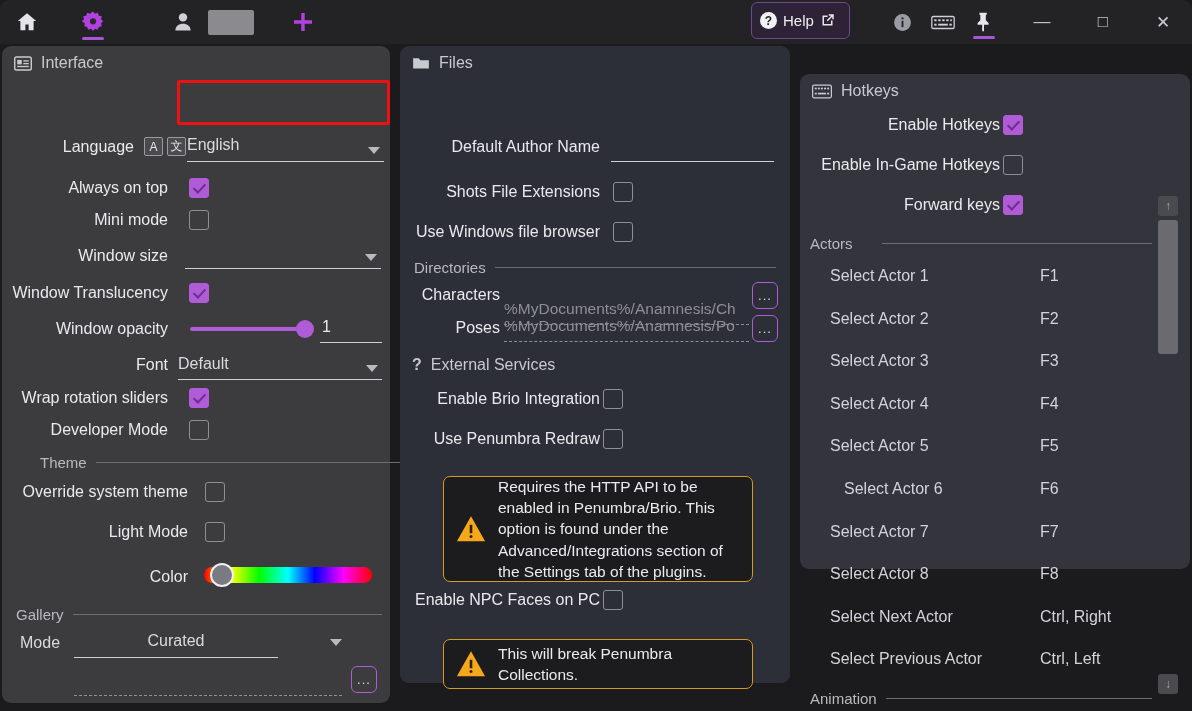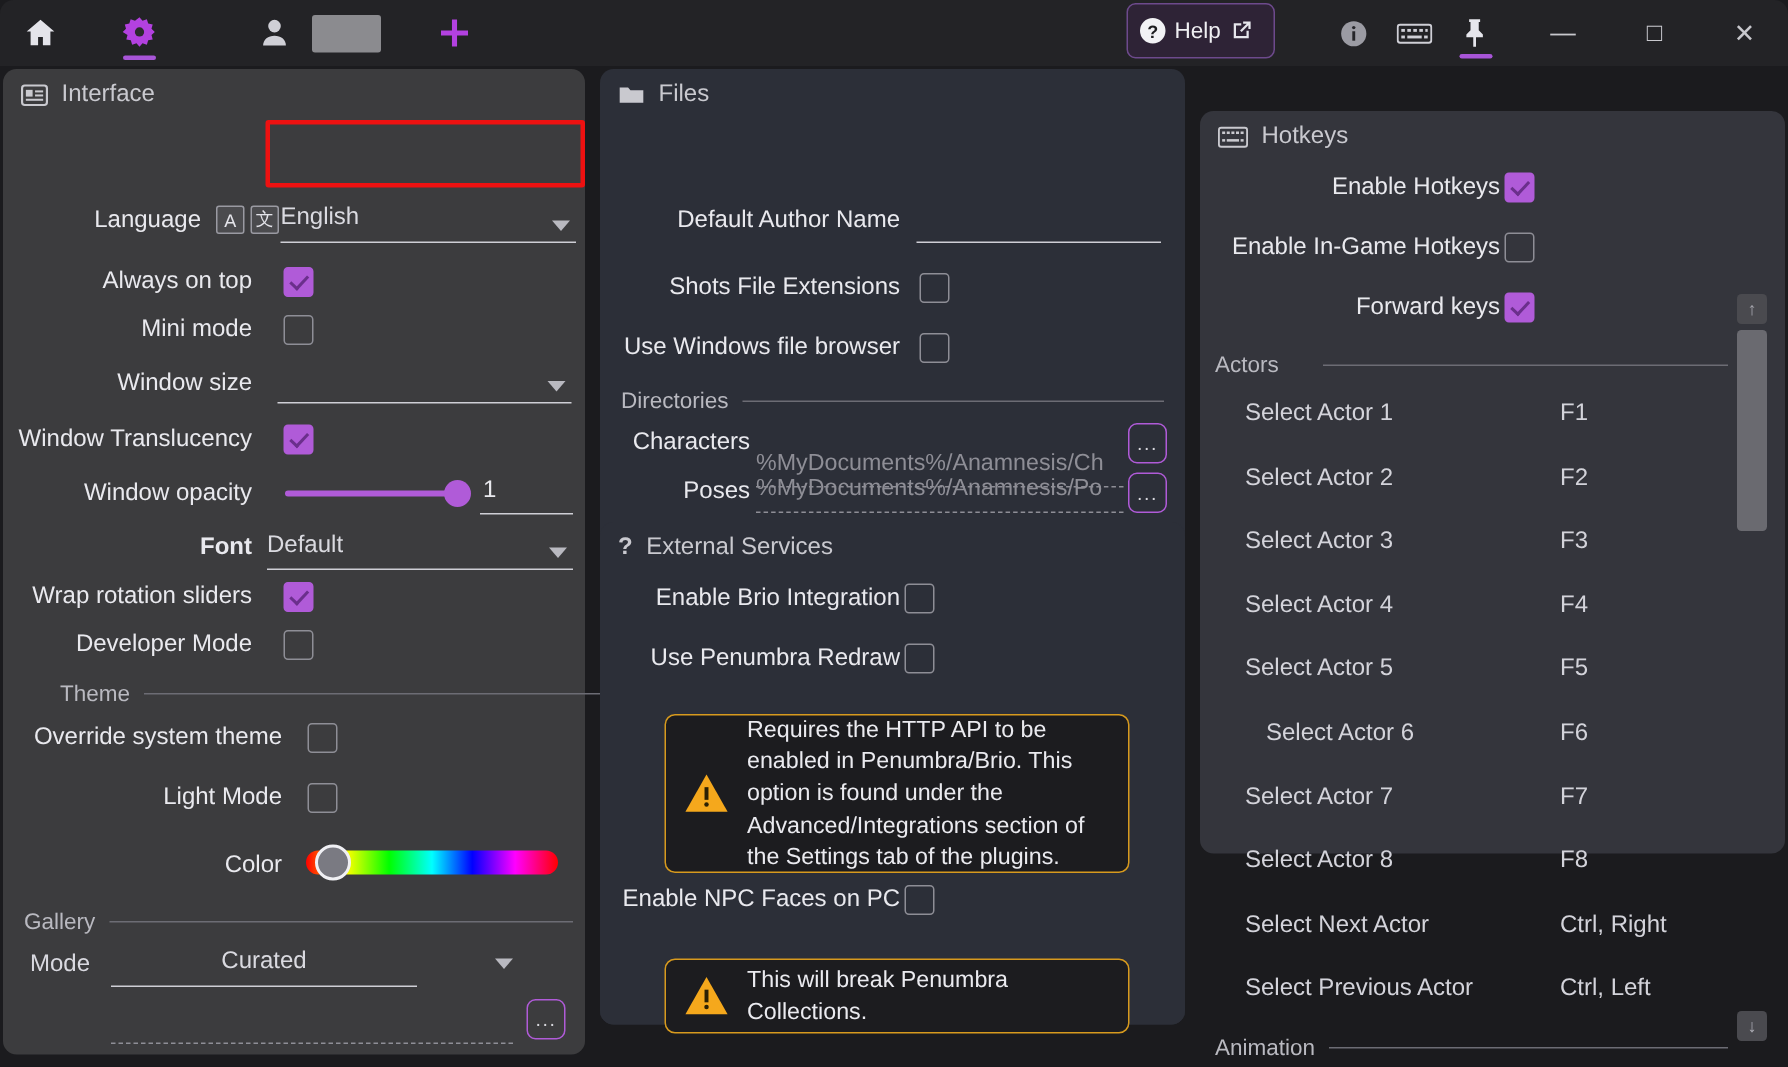--- a/index.html
+++ b/index.html
@@ -283,21 +283,21 @@
     <div class="cb on" style="position:absolute; left:187px; top:237px;"></div>
 
     <div class="lbl-r" style="left:10px; top:274px; width:156px;">Window opacity</div>
     <div class="slider" style="left:188px; top:274px; width:122px;">
       <div class="track"></div>
       <div class="knob"></div>
     </div>
     <div style="position:absolute; left:320px; top:272px; color:#e9e9ee; font-size:16px;">1</div>
     <div class="field" style="left:318px; top:296px; width:62px;"></div>
 
-    <div class="lbl-r" style="left:10px; top:310px; width:156px;font-weight:bold;">Font</div>
+    <div class="lbl-r" style="left:10px; top:310px; width:156px;">Font</div>
     <div class="combo" style="left:176px; top:309px; width:204px; height:25px;">
       <span class="val">Default</span>
       <span class="caret"></span>
     </div>
 
     <div class="lbl-r" style="left:6px; top:343px; width:160px;">Wrap rotation sliders</div>
     <div class="cb on" style="position:absolute; left:187px; top:342px;"></div>
 
     <div class="lbl-r" style="left:10px; top:375px; width:156px;">Developer Mode</div>
     <div class="cb off" style="position:absolute; left:187px; top:374px;"></div>

